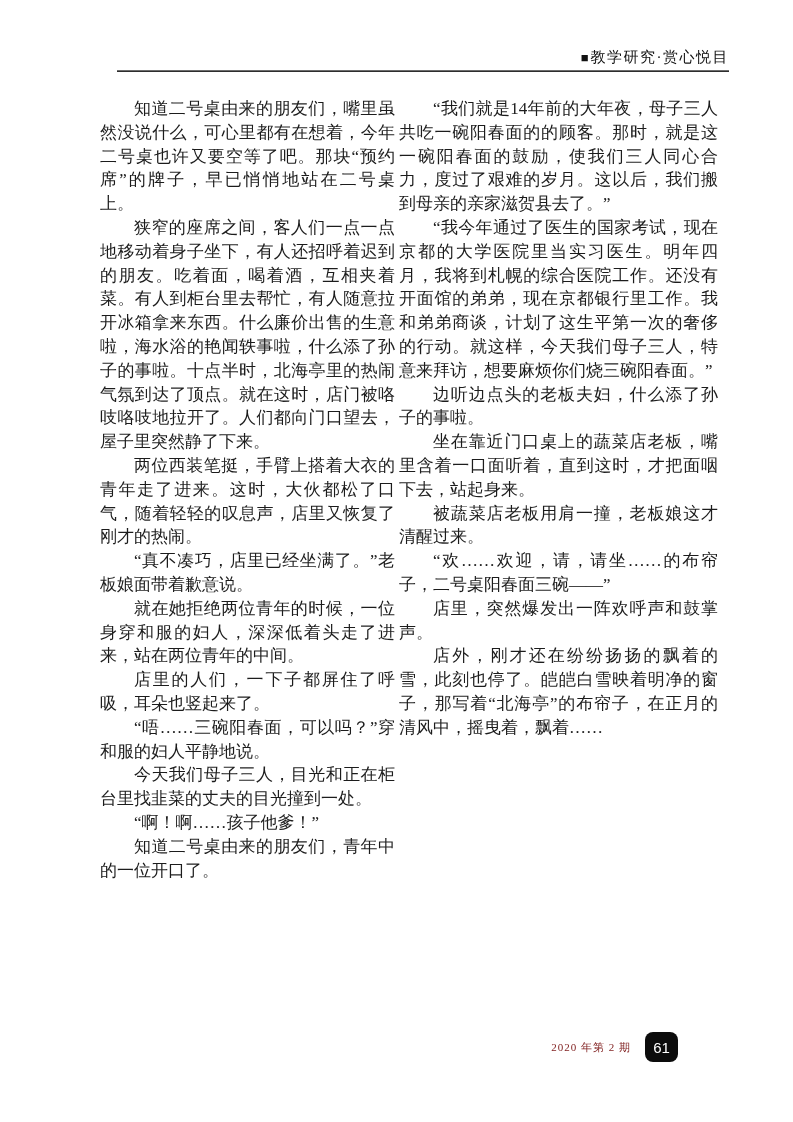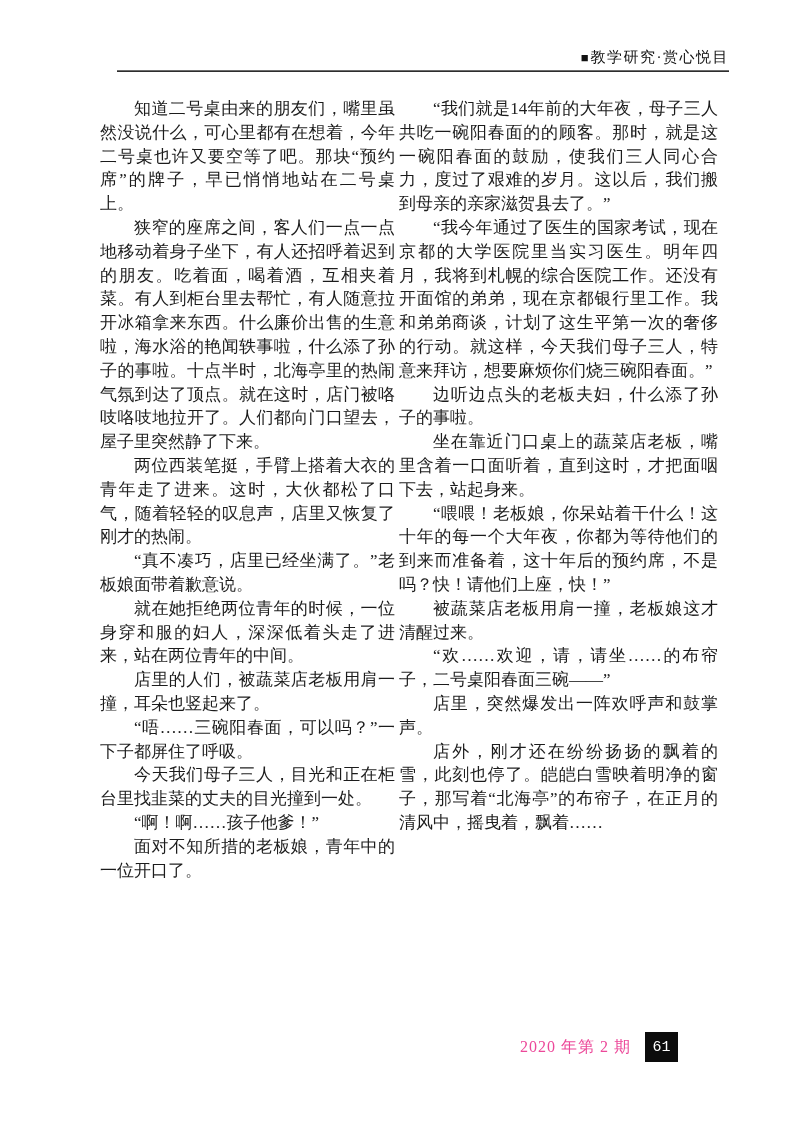--- a/index.html
+++ b/index.html
@@ -60,66 +60,66 @@
   }
   .footer {
     position: absolute;
     top: 1032px;
     right: 115px;
     display: flex;
     align-items: center;
     gap: 14px;
   }
   .footer-issue {
-    font-size: 16px;
+    font-size: 11px;
     letter-spacing: 1px;
-    color: #ec4899;
+    color: #7f1d1d;
     white-space: nowrap;
   }
   .footer-pagenum {
     width: 33px;
     height: 30px;
     background: #0c0c0c;
     color: #ffffff;
     display: flex;
     align-items: center;
     justify-content: center;
     font-size: 15px;
-    font-family: Liberation Mono, monospace;
+    font-family: Liberation Sans, sans-serif;
+    border-radius: 8px;
   }
 </style>
 </head>
 <body>
 
 <div class="page">
 
   <div class="header-text">
     <span class="marker">■</span><span>教学研究·赏心悦目</span>
   </div>
   <div class="header-rule"></div>
 
   <div class="columns">
     <div class="col col-left">
         <p class="para">知道二号桌由来的朋友们，嘴里虽然没说什么，可心里都有在想着，今年二号桌也许又要空等了吧。那块“预约席”的牌子，早已悄悄地站在二号桌上。</p>
         <p class="para">狭窄的座席之间，客人们一点一点地移动着身子坐下，有人还招呼着迟到的朋友。吃着面，喝着酒，互相夹着菜。有人到柜台里去帮忙，有人随意拉开冰箱拿来东西。什么廉价出售的生意啦，海水浴的艳闻轶事啦，什么添了孙子的事啦。十点半时，北海亭里的热闹气氛到达了顶点。就在这时，店门被咯吱咯吱地拉开了。人们都向门口望去，屋子里突然静了下来。</p>
         <p class="para">两位西装笔挺，手臂上搭着大衣的青年走了进来。这时，大伙都松了口气，随着轻轻的叹息声，店里又恢复了刚才的热闹。</p>
         <p class="para">“真不凑巧，店里已经坐满了。”老板娘面带着歉意说。</p>
         <p class="para">就在她拒绝两位青年的时候，一位身穿和服的妇人，深深低着头走了进来，站在两位青年的中间。</p>
-        <p class="para">店里的人们，被蔬菜店老板用肩一撞，耳朵也竖起来了。</p>
-        <p class="para">“唔……三碗阳春面，可以吗？”一下子都屏住了呼吸。</p>
+        <p class="para">店里的人们，一下子都屏住了呼吸，耳朵也竖起来了。</p>
+        <p class="para">“唔……三碗阳春面，可以吗？”穿和服的妇人平静地说。</p>
         <p class="para">今天我们母子三人，目光和正在柜台里找韭菜的丈夫的目光撞到一处。</p>
         <p class="para">“啊！啊……孩子他爹！”</p>
-        <p class="para">面对不知所措的老板娘，青年中的一位开口了。</p>
+        <p class="para">知道二号桌由来的朋友们，青年中的一位开口了。</p>
       </div>
     <div class="col col-right">
         <p class="para">“我们就是14年前的大年夜，母子三人共吃一碗阳春面的的顾客。那时，就是这一碗阳春面的鼓励，使我们三人同心合力，度过了艰难的岁月。这以后，我们搬到母亲的亲家滋贺县去了。”</p>
         <p class="para">“我今年通过了医生的国家考试，现在京都的大学医院里当实习医生。明年四月，我将到札幌的综合医院工作。还没有开面馆的弟弟，现在京都银行里工作。我和弟弟商谈，计划了这生平第一次的奢侈的行动。就这样，今天我们母子三人，特意来拜访，想要麻烦你们烧三碗阳春面。”</p>
         <p class="para">边听边点头的老板夫妇，什么添了孙子的事啦。</p>
         <p class="para">坐在靠近门口桌上的蔬菜店老板，嘴里含着一口面听着，直到这时，才把面咽下去，站起身来。</p>
-        <p class="para">“喂喂！老板娘，你呆站着干什么！这十年的每一个大年夜，你都为等待他们的到来而准备着，这十年后的预约席，不是吗？快！请他们上座，快！”</p>
         <p class="para">被蔬菜店老板用肩一撞，老板娘这才清醒过来。</p>
         <p class="para">“欢……欢迎，请，请坐……的布帘子，二号桌阳春面三碗——”</p>
         <p class="para">店里，突然爆发出一阵欢呼声和鼓掌声。</p>
         <p class="para">店外，刚才还在纷纷扬扬的飘着的雪，此刻也停了。皑皑白雪映着明净的窗子，那写着“北海亭”的布帘子，在正月的清风中，摇曳着，飘着……</p>
       </div>
   </div>
 
   <div class="footer">
     <span class="footer-issue">2020 年第 2 期</span>
     <span class="footer-pagenum">61</span>

